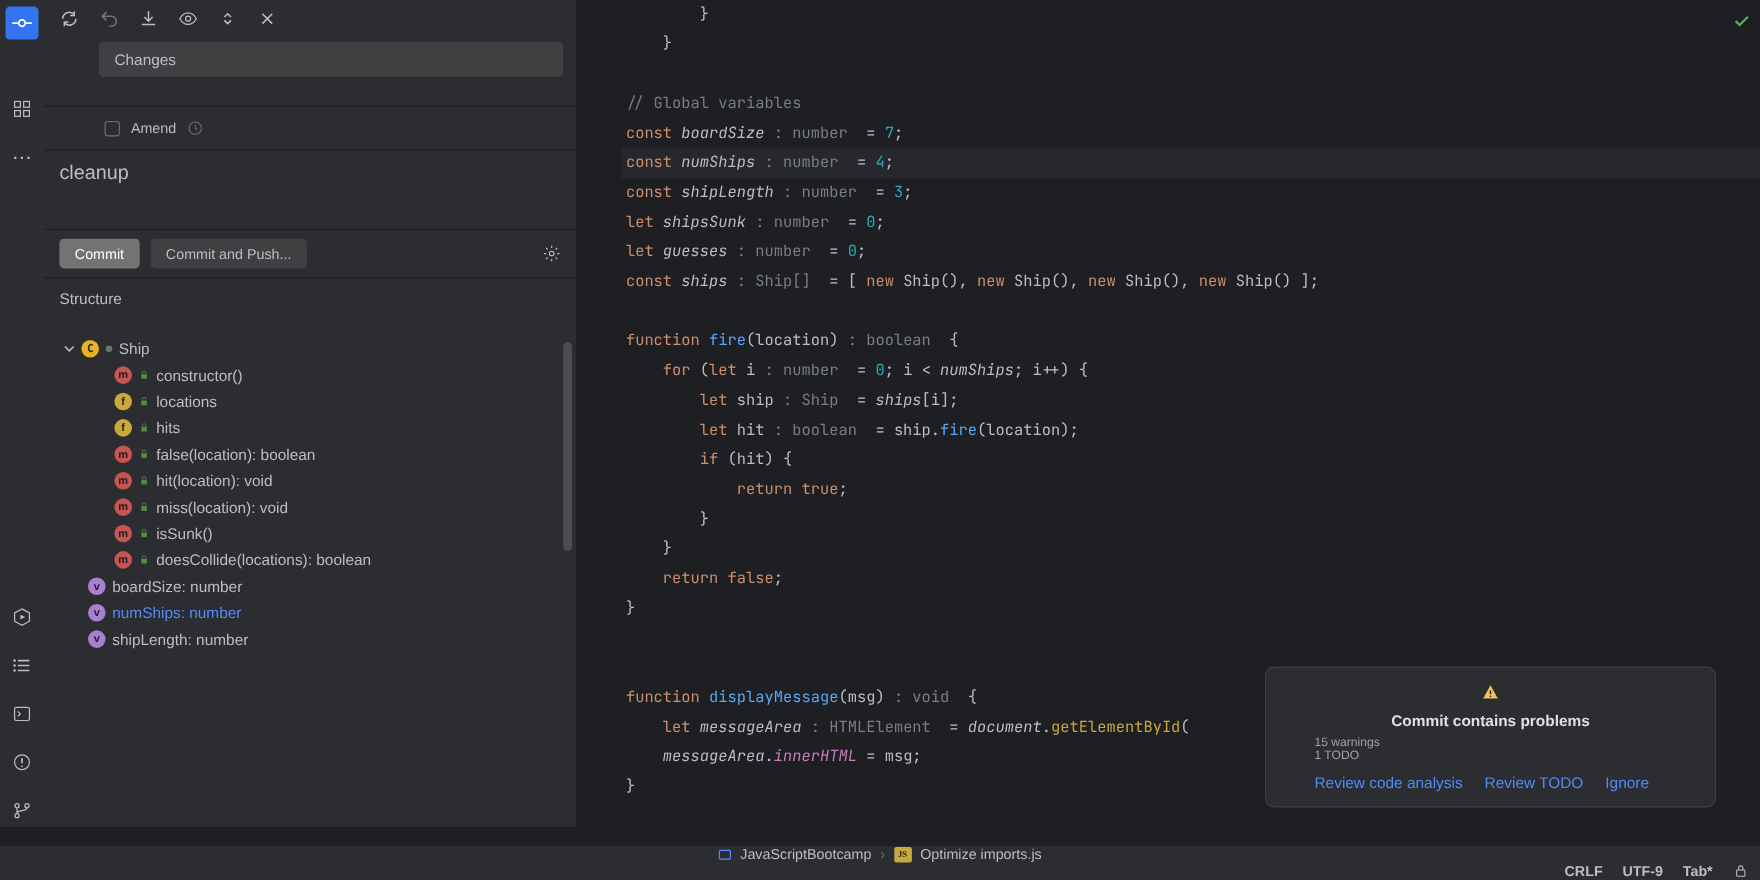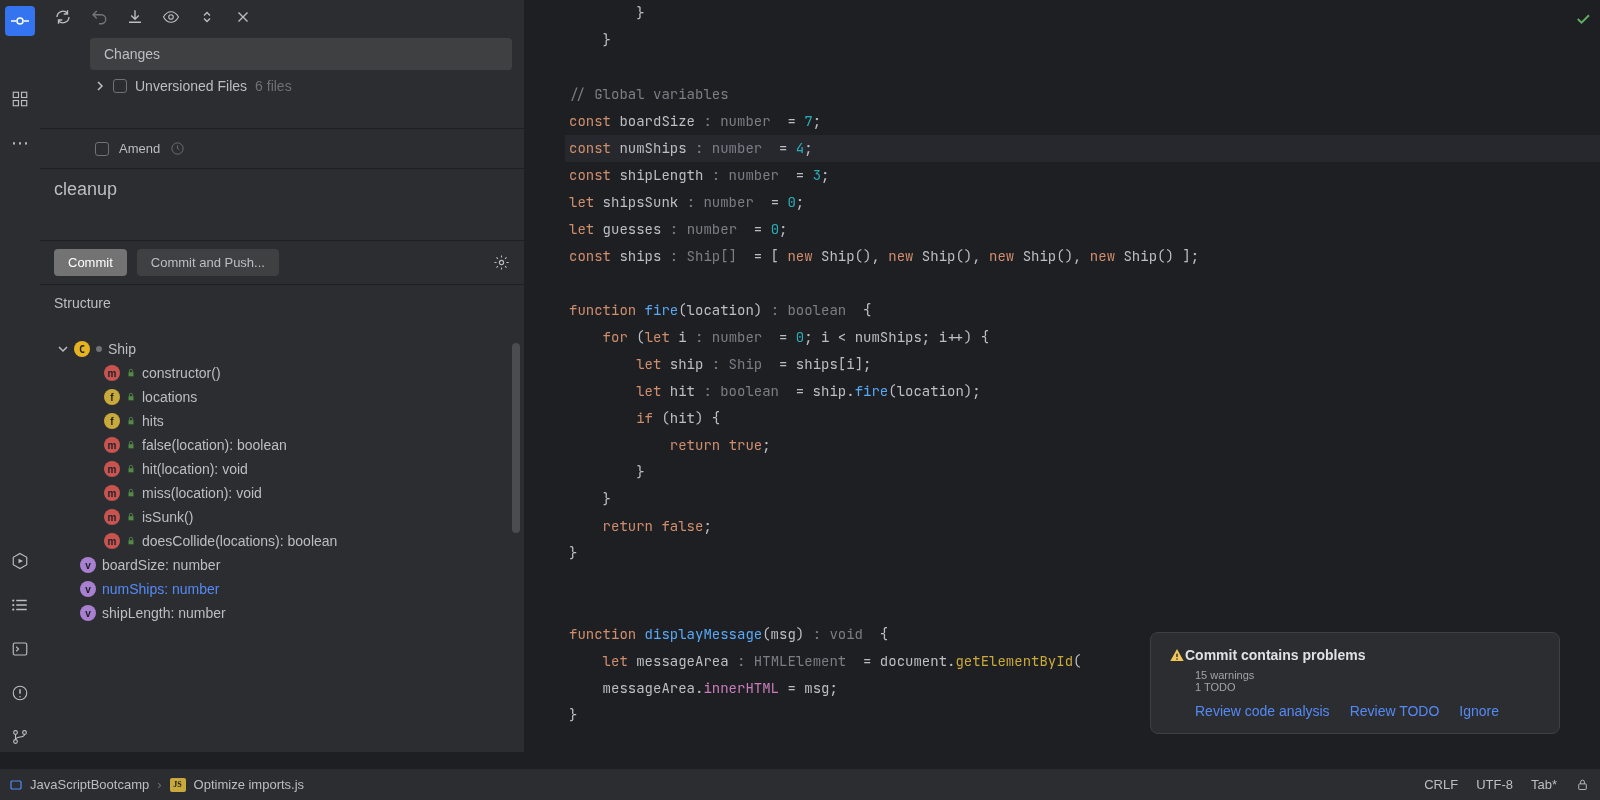--- a/index.html
+++ b/index.html
@@ -50,39 +50,39 @@
 
 .editor { position:absolute; left:525px; top:0; right:0; height:752px; background:#1e1f22; font-family:"JetBrains Mono",Menlo,Consolas,monospace; font-size:14px; line-height:27px; overflow:hidden; }
 .ed-body { padding-left:40px; white-space:pre; }
 .ed-line { padding-left:4px; }
 .hl-line { background:#26282e; }
 .kw { color:#cf8e6d; }
 .fn { color:#57a8f5; }
 .fn2 { color:#c9a93b; }
 .num { color:#2aacb8; }
 .com { color:#7a7e85; }
-.ital { color:#bcbec4; }
+.ital { font-style:italic; color:#bcbec4; }
 .type { color:#7a7e85; }
 .tick { position:absolute; right:8px; top:10px; width:18px; height:18px; fill:#5fad65; }
 
 
 .popup { position:absolute; right:40px; bottom:66px; width:410px; background:#2b2d30; border:1px solid #3e4042; border-radius:8px; padding:14px 18px; }
-.popup-title { display:flex; align-items:center; margin-bottom:6px; }
+.popup-title { display:flex; align-items:center; gap:10px; margin-bottom:6px;flex-direction:column; }
 .warn-ic { width:16px; height:16px; }
 .popup-title-text { font-weight:600; font-size:14px; color:#dfe1e5; }
 .popup-line { font-size:11px; color:#a3a3a3; padding-left:26px; }
 .popup-links { display:flex; gap:20px; padding-left:26px; margin-top:10px; }
 .popup-link { color:#548af7; cursor:pointer; font-size:14px; }
 
 
-.statusbar { position:absolute; left:0; bottom:0; height:32px; width:100%; background:#2b2d30; border-top:1px solid #1e1f22; display:flex; align-items:center; padding:0 10px; font-size:13px; }
+.statusbar { position:absolute; left:0; bottom:0; height:32px; width:100%; background:#2b2d30; border-top:1px solid #1e1f22; display:flex; align-items:center; padding:0 10px; font-size:13px;flex-direction:column; }
 .crumb { display:flex; align-items:center; gap:8px; }
 .crumb-ic { width:12px; height:12px; }
 .js-badge { width:16px; height:14px; background:#c9a93b; border-radius:2px; display:inline-flex; align-items:center; justify-content:center; font-size:8px; color:#1e1f22; font-weight:bold;font-family:Liberation Serif, serif; }
-.sb-right { margin-left:auto; display:flex; gap:18px; align-items:center; }
+.sb-right { margin-left:auto; display:flex; gap:18px; align-items:center;font-weight:bold; }
 .pad-ic { width:15px; height:15px; fill:#bcbec4; }
 </style>
 </head>
 <body>
 
 <div class="left-rail">
   <div class="rail-btn active">
     <svg class="rail-icon" viewBox="0 0 24 24">
         <circle cx="12" cy="12" r="4" fill="none" stroke="#fff" stroke-width="2"></circle>
         <line x1="0" y1="12" x2="7" y2="12" stroke="#fff" stroke-width="2"></line>
@@ -158,28 +158,20 @@
       </svg>
     <svg class="cp-tool" viewBox="0 0 24 24">
         <path d="M8 10l4-4 4 4M8 14l4 4 4-4" fill="none" stroke="#bcbec4" stroke-width="1.8"></path>
       </svg>
     <svg class="cp-tool" viewBox="0 0 24 24">
         <path d="M6 6l12 12M18 6L6 18" stroke="#bcbec4" stroke-width="1.8"></path>
       </svg>
   </div>
 
   <div class="changes-row">Changes</div>
-  <div class="unver-row">
-    <svg class="chev" viewBox="0 0 10 10">
-        <path d="M3 1l4 4-4 4" fill="none" stroke="#bcbec4" stroke-width="1.5"></path>
-      </svg>
-    <span class="cb"></span>
-    <span>Unversioned Files</span>
-    <span class="dim">6 files</span>
-  </div>
 
   <div class="amend-row">
     <span class="cb"></span>
     <span>Amend</span>
     <svg class="clock-ic" viewBox="0 0 24 24">
         <circle cx="12" cy="12" r="9" fill="none" stroke="#6e7175" stroke-width="1.5"></circle>
         <path d="M12 7v5l3 2" fill="none" stroke="#6e7175" stroke-width="1.5"></path>
       </svg>
   </div>
 
@@ -320,20 +312,20 @@
     <svg class="crumb-ic" viewBox="0 0 12 12">
         <rect x="1" y="2" width="10" height="8" rx="1" fill="none" stroke="#548af7" stroke-width="1.2"></rect>
       </svg>
     <span>JavaScriptBootcamp</span>
     <span class="dim">›</span>
     <span class="js-badge">JS</span>
     <span>Optimize imports.js</span>
   </div>
   <div class="sb-right">
     <span>CRLF</span>
-    <span>UTF-8</span>
+    <span>UTF-9</span>
     <span>Tab*</span>
     <svg class="pad-ic" viewBox="0 0 24 24">
         <rect x="6" y="11" width="12" height="9" rx="1" fill="none" stroke="#bcbec4" stroke-width="1.5"></rect>
         <path d="M9 11V8a3 3 0 0 1 6 0v3" fill="none" stroke="#bcbec4" stroke-width="1.5"></path>
       </svg>
   </div>
 </div>
 
 </body></html>

